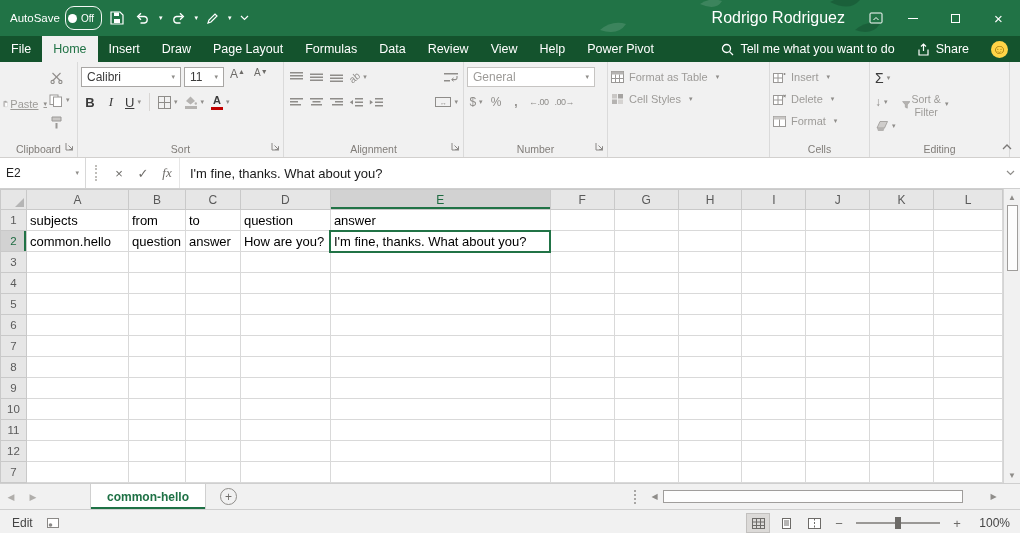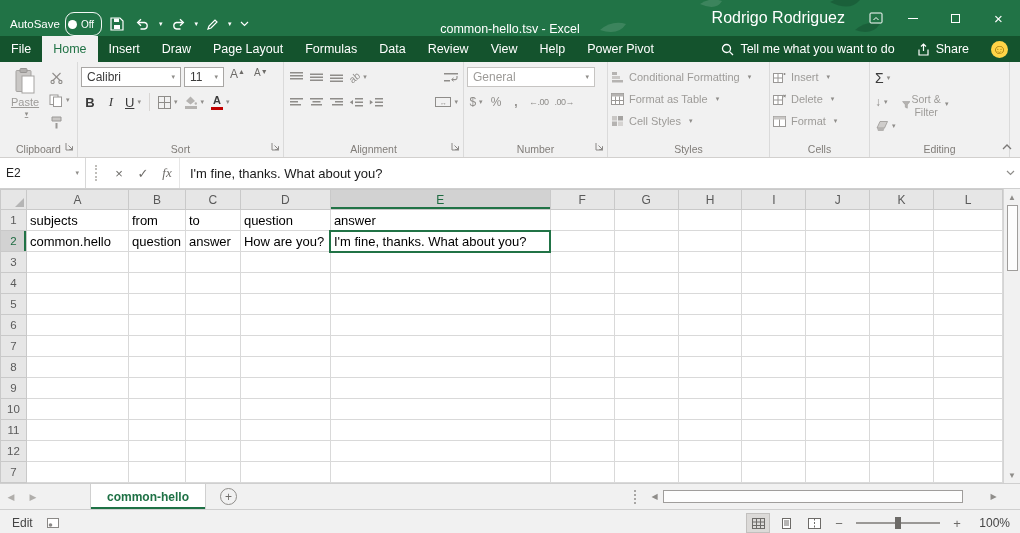--- a/index.html
+++ b/index.html
@@ -3,21 +3,21 @@
 <meta charset="utf-8">
 <style>
   * { margin:0; padding:0; box-sizing:border-box; }
   html,body { width:1020px; height:533px; overflow:hidden; }
   body { font-family:"Liberation Sans", sans-serif; font-size:12px; color:#444; background:#fff; }
   .app { width:1020px; height:533px; display:flex; flex-direction:column; }
   .flex1 { flex:1; }
   .dd { font-size:7px; color:#8f8d8a; margin-left:3px; }
 
   
-  .titlebar { flex:0 0 36px; background:#217346; color:#fff; display:flex; align-items:flex-end; position:relative;gap:36px; }
+  .titlebar { flex:0 0 36px; background:#217346; color:#fff; display:flex; align-items:center; position:relative;gap:36px; }
   .tb-art { position:absolute; right:140px; top:0; pointer-events:none; }
   .tb-left { display:flex; align-items:center; gap:5px; padding-left:10px; z-index:2; }
   .autosave-label { font-size:11.5px; }
   .autosave-toggle { display:inline-flex; align-items:center; gap:4px; border:1px solid rgba(255,255,255,.95); border-radius:9px; padding:1px 7px 1px 2px; height:24px; cursor:pointer; }
   .toggle-dot { width:9px; height:9px; border-radius:50%; background:#fff; }
   .toggle-state { font-size:10px; color:#fff; }
   .qat-btn { display:inline-flex; align-items:center; justify-content:center; min-width:16px; height:24px; padding:0 3px; color:#fff; font-size:13px; cursor:pointer; }
   .qat-dd { font-size:7px; color:#fff; margin-left:1px; cursor:pointer; }
   .tb-title { position:absolute; left:0; right:0; text-align:center; font-size:12.5px; z-index:1; }
   .tb-right { margin-left:auto; display:flex; align-items:center; z-index:2; }
@@ -41,21 +41,21 @@
   .ribbon { flex:0 0 96px; background:#f1f1f1; border-bottom:1px solid #d2d0ce; display:flex; position:relative; }
   .rgroup { display:flex; flex-direction:column; border-right:1px solid #dadada; padding:3px 3px 0; position:relative; }
   .gc { flex:1; display:flex; }
   .gc.col { flex-direction:column; justify-content:flex-start; gap:5px; padding-top:2px; }
   .glabel { height:17px; display:flex; align-items:center; justify-content:center; color:#817d79; font-size:10.5px; }
   .launcher { position:absolute; right:3px; bottom:3px; cursor:pointer; }
   .rbtn { display:inline-flex; align-items:center; justify-content:center; height:20px; min-width:18px; padding:0 2px; color:#8f8d8a; cursor:pointer; }
   .combo { display:inline-flex; align-items:center; justify-content:space-between; background:#fff; border:1px solid #a8a6a4; height:20px; padding:0 5px; font-size:12px; color:#3b3b3b; cursor:pointer; }
   .combo.disabled { color:#9d9b98; border-color:#c6c4c2; }
   .g-clipboard { width:78px; }
-  .paste-btn { width:44px; display:flex; flex-direction:column; align-items:center; padding-top:3px; color:#9d9b98; font-size:11px; cursor:pointer; gap:2px;text-decoration:underline; }
+  .paste-btn { width:44px; display:flex; flex-direction:row; align-items:center; padding-top:3px; color:#9d9b98; font-size:11px; cursor:pointer; gap:2px;text-decoration:underline; }
   .clip-mini { display:flex; flex-direction:column; align-items:flex-start; gap:2px; padding-top:3px; }
   .g-font { width:206px; }
   .frow { display:flex; align-items:center; gap:3px; }
   .w100 { width:100px; } .w40 { width:40px; }
   .fontsize-btn { color:#6d6b68; font-size:12px; display:inline-flex; align-items:flex-start; cursor:pointer; padding:0 3px; height:20px; }
   .fontsize-btn .sup { font-size:7px; margin-top:1px; }
   .bi { font-weight:bold; color:#3b3b3b; font-size:13px; }
   .it { font-style:italic; font-family:"Liberation Serif", serif; color:#3b3b3b; font-size:13px; }
   .un { text-decoration:underline; color:#3b3b3b; font-size:13px; }
   .vsep { width:1px; height:18px; background:#d8d6d4; margin:0 3px; }
@@ -181,21 +181,20 @@
             <path d="M2 11 L3 8 L9 2 L11 4 L5 10 Z" fill="none" stroke="#fff" stroke-width="1.2"></path>
           </svg>
       </span>
         <span class="qat-dd">▾</span>
       <span class="qat-btn">
         <svg width="9" height="6" viewBox="0 0 9 6">
             <path d="M1 1 L4.5 4.5 L8 1" fill="none" stroke="#fff" stroke-width="1.2"></path>
           </svg>
       </span>
     </div>
-    <div class="tb-title">common-hello.tsv  -  Excel</div>
     <div class="tb-right">
       <span class="user-name">Rodrigo Rodriguez</span>
       <span class="ribbon-opts">
         <svg width="14" height="12" viewBox="0 0 14 12">
             <rect x="1" y="1" width="12" height="10" rx="1" fill="none" stroke="#fff"></rect>
             <path d="M4.5 8 L7 5.5 L9.5 8" fill="none" stroke="#fff"></path>
           </svg>
       </span>
       <span class="win-btn">
           <span class="win-min-glyph"></span>
@@ -499,52 +498,40 @@
       <span class="launcher"><svg width="9" height="9" viewBox="0 0 9 9">
             <path d="M1 1 V8 H8" fill="none" stroke="#8a8886"></path>
             <path d="M3.5 3.5 L7.5 7.5 M7.5 4.2 V7.5 H4.2" fill="none" stroke="#8a8886"></path>
           </svg></span>
     </div>
 
     <div class="rgroup g-styles">
       <div class="gc col" style="gap:1px; padding-top:1px;">
         <div class="stylerow">
           <svg width="13" height="12" viewBox="0 0 13 12">
-              <rect x="1" y="1" width="5" height="3" fill="#b5b3b1"></rect>
-              <rect x="1" y="5" width="8" height="3" fill="#c9c7c5"></rect>
-              <rect x="1" y="9" width="11" height="2.5" fill="#b5b3b1"></rect>
-            </svg>
-          <span>Conditional Formatting</span>
-            <span class="dd">▾</span>
-        </div>
-        <div class="stylerow">
-          <svg width="13" height="12" viewBox="0 0 13 12">
               <rect x="0.5" y="0.5" width="12" height="11" fill="#fff" stroke="#9a9896"></rect>
               <rect x="0.5" y="0.5" width="12" height="3" fill="#b5b3b1"></rect>
               <line x1="0.5" y1="7.5" x2="12.5" y2="7.5" stroke="#9a9896"></line>
               <line x1="4.5" y1="3.5" x2="4.5" y2="11.5" stroke="#9a9896"></line>
               <line x1="8.5" y1="3.5" x2="8.5" y2="11.5" stroke="#9a9896"></line>
             </svg>
           <span>Format as Table</span>
             <span class="dd">▾</span>
         </div>
         <div class="stylerow">
           <svg width="13" height="12" viewBox="0 0 13 12">
               <rect x="1" y="1" width="5" height="4.5" fill="#c9c7c5"></rect>
               <rect x="7" y="1" width="5" height="4.5" fill="#a5a3a1"></rect>
               <rect x="1" y="6.5" width="5" height="4.5" fill="#b5b3b1"></rect>
               <rect x="7" y="6.5" width="5" height="4.5" fill="#d5d3d1"></rect>
             </svg>
           <span>Cell Styles</span>
             <span class="dd">▾</span>
         </div>
       </div>
-      <div class="glabel">
-          <span>Styles</span>
-        </div>
     </div>
 
     <div class="rgroup g-cells">
       <div class="gc col" style="gap:1px; padding-top:1px;">
         <div class="stylerow">
           <svg width="13" height="12" viewBox="0 0 13 12">
               <rect x="0.5" y="2.5" width="9" height="9" fill="#fff" stroke="#9a9896"></rect>
               <line x1="0.5" y1="7" x2="9.5" y2="7" stroke="#9a9896"></line>
               <line x1="5" y1="2.5" x2="5" y2="11.5" stroke="#9a9896"></line>
               <path d="M10.5 3 H12.5 M11.5 2 V4" stroke="#8f8d8a" stroke-width="1.2"></path>

